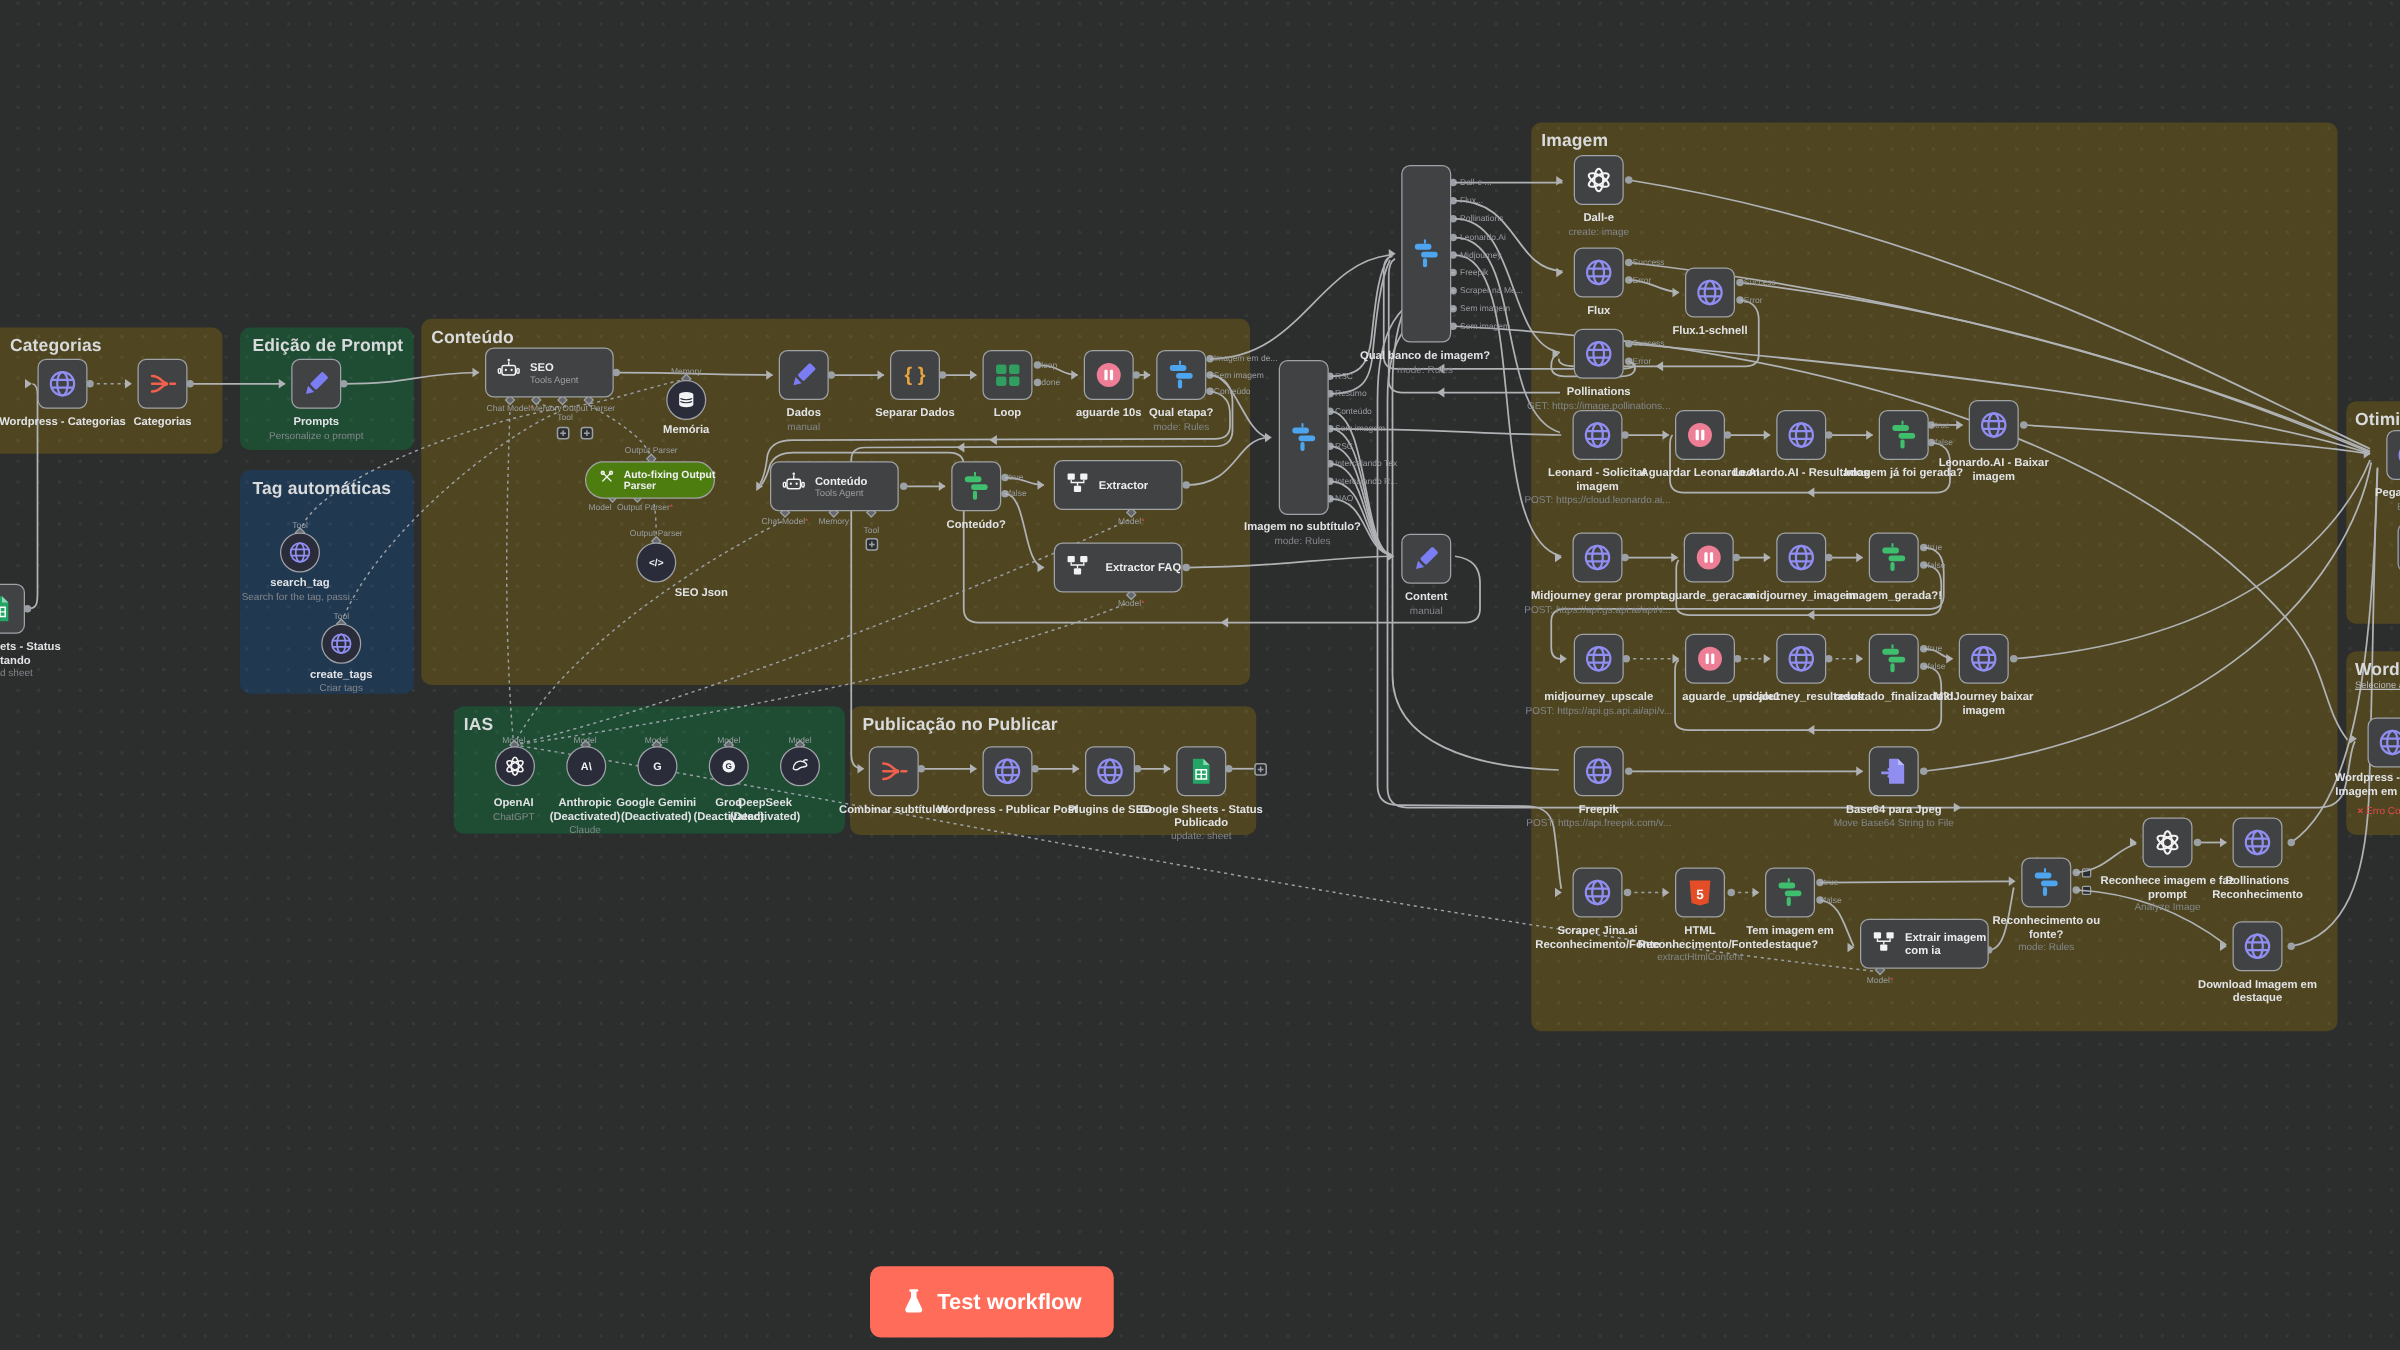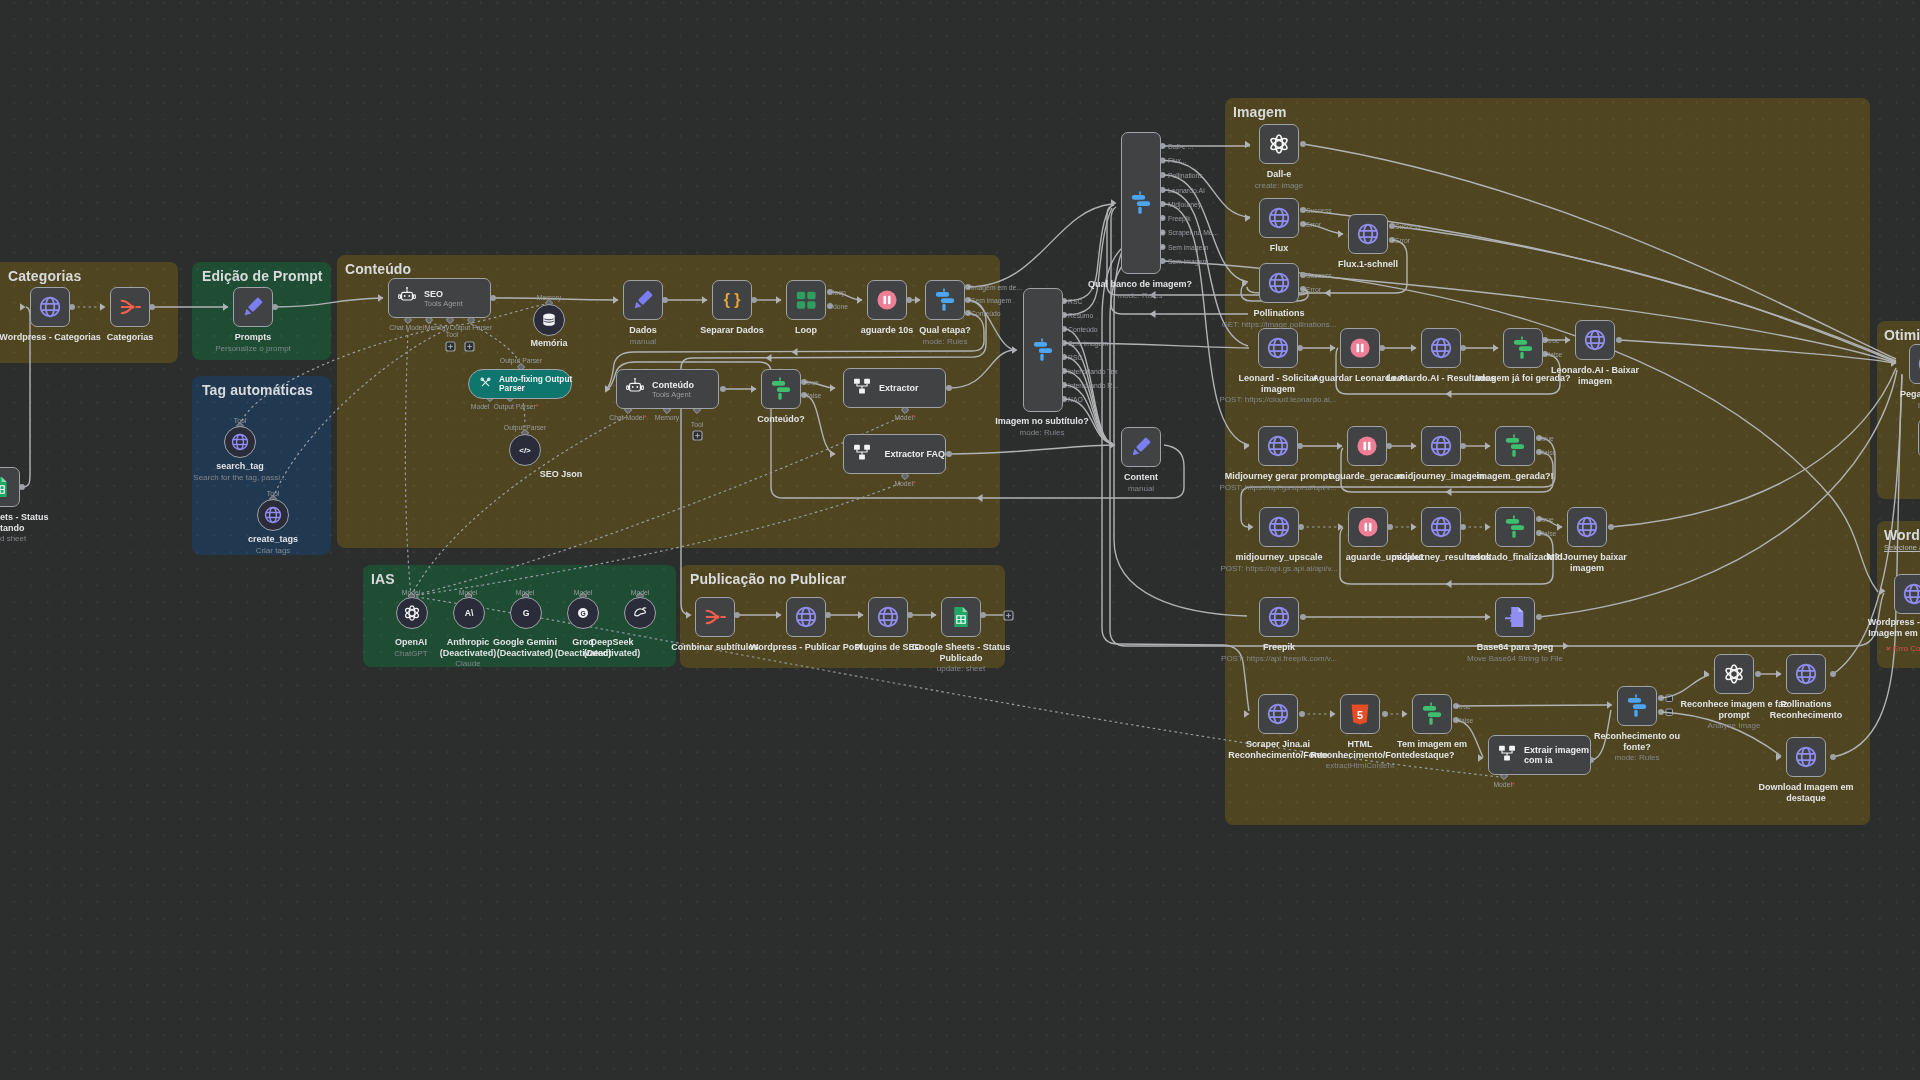--- a/index.html
+++ b/index.html
@@ -6,21 +6,21 @@
 #dots{position:absolute;inset:0;z-index:2;pointer-events:none;
  background-image:radial-gradient(circle,rgba(255,255,255,0.055) 1.1px,transparent 1.4px);
  background-size:16.67px 16.67px;background-position:6px 11px;}
 .box{position:absolute;border-radius:8px;z-index:1;}
 .bt{position:absolute;font-weight:bold;font-size:14px;color:#d9dadc;letter-spacing:0.1px;z-index:4;}
 #wires{position:absolute;left:0;top:0;z-index:3;}
 .node{position:absolute;background:#414243;border:1.6px solid #9fa2a7;
  border-radius:7px;box-sizing:border-box;z-index:4;display:flex;align-items:center;justify-content:center;}
 .circ{position:absolute;background:#2b2c3a;border:1.6px solid #9fa2a7;
  border-radius:50%;box-sizing:border-box;z-index:4;display:flex;align-items:center;justify-content:center;}
-.pill{position:absolute;background:#0f766e;border:1.6px solid #9fa2a7;
+.pill{position:absolute;background:#4d7c0f;border:1.6px solid #9fa2a7;
  border-radius:16px;box-sizing:border-box;z-index:4;display:flex;align-items:center;}
 .lbl{position:absolute;z-index:5;text-align:center;font-size:9px;font-weight:bold;
  color:#e2e3e6;line-height:10.5px;transform:translateX(-50%);white-space:nowrap;}
 .sub{font-size:8px;font-weight:normal;color:#84878c;}
 .tiny{position:absolute;z-index:5;font-size:6.8px;color:#9a9da2;white-space:nowrap;}
 .agtxt{font-size:9px;font-weight:bold;color:#eceded;line-height:10px;white-space:nowrap;}
 .agsub{font-size:7.5px;font-weight:normal;color:#9a9da2;}
 </style></head><body>
 <div id="wrap">
 
@@ -987,13 +987,21 @@
       <svg width="30" height="30" viewBox="-18 -18 36 36">
         <g stroke="#918ef2" stroke-width="2.1" fill="none">
           <circle r="11.2"></circle>
           <ellipse rx="5.1" ry="11.2"></ellipse>
           <path d="M-10.7,-3.7 H10.7 M-10.7,3.7 H10.7"></path>
         </g>
       </svg>
     </div>
 <div class="lbl" style="left:1914px;top:617px;">Wordpress - Atualizar<br>Imagem em destaque</div>
 
+<div style="position:absolute;left:696px;top:1013px;width:195px;height:57px;background:#ff6d5a;
+ border-radius:9px;z-index:6;display:flex;align-items:center;justify-content:center;">
+ <svg width="19" height="22" viewBox="-9 -11 19 22" style="margin-right:9px;">
+  <path d="M-2.2,-9 h4.4 v4.8 l4.4,9 a2.2,2.2 0 0 1 -2,3.2 h-9.2 a2.2,2.2 0 0 1 -2,-3.2 l4.4,-9 z" fill="#fff"></path>
+        <rect x="-3.6" y="-10.6" width="7.2" height="2" rx="1" fill="#fff"></rect>
+ </svg>
+ <span style="color:#fff;font-size:17.5px;font-weight:bold;">Test workflow</span>
+</div>
 
 </div>
 </body></html>

